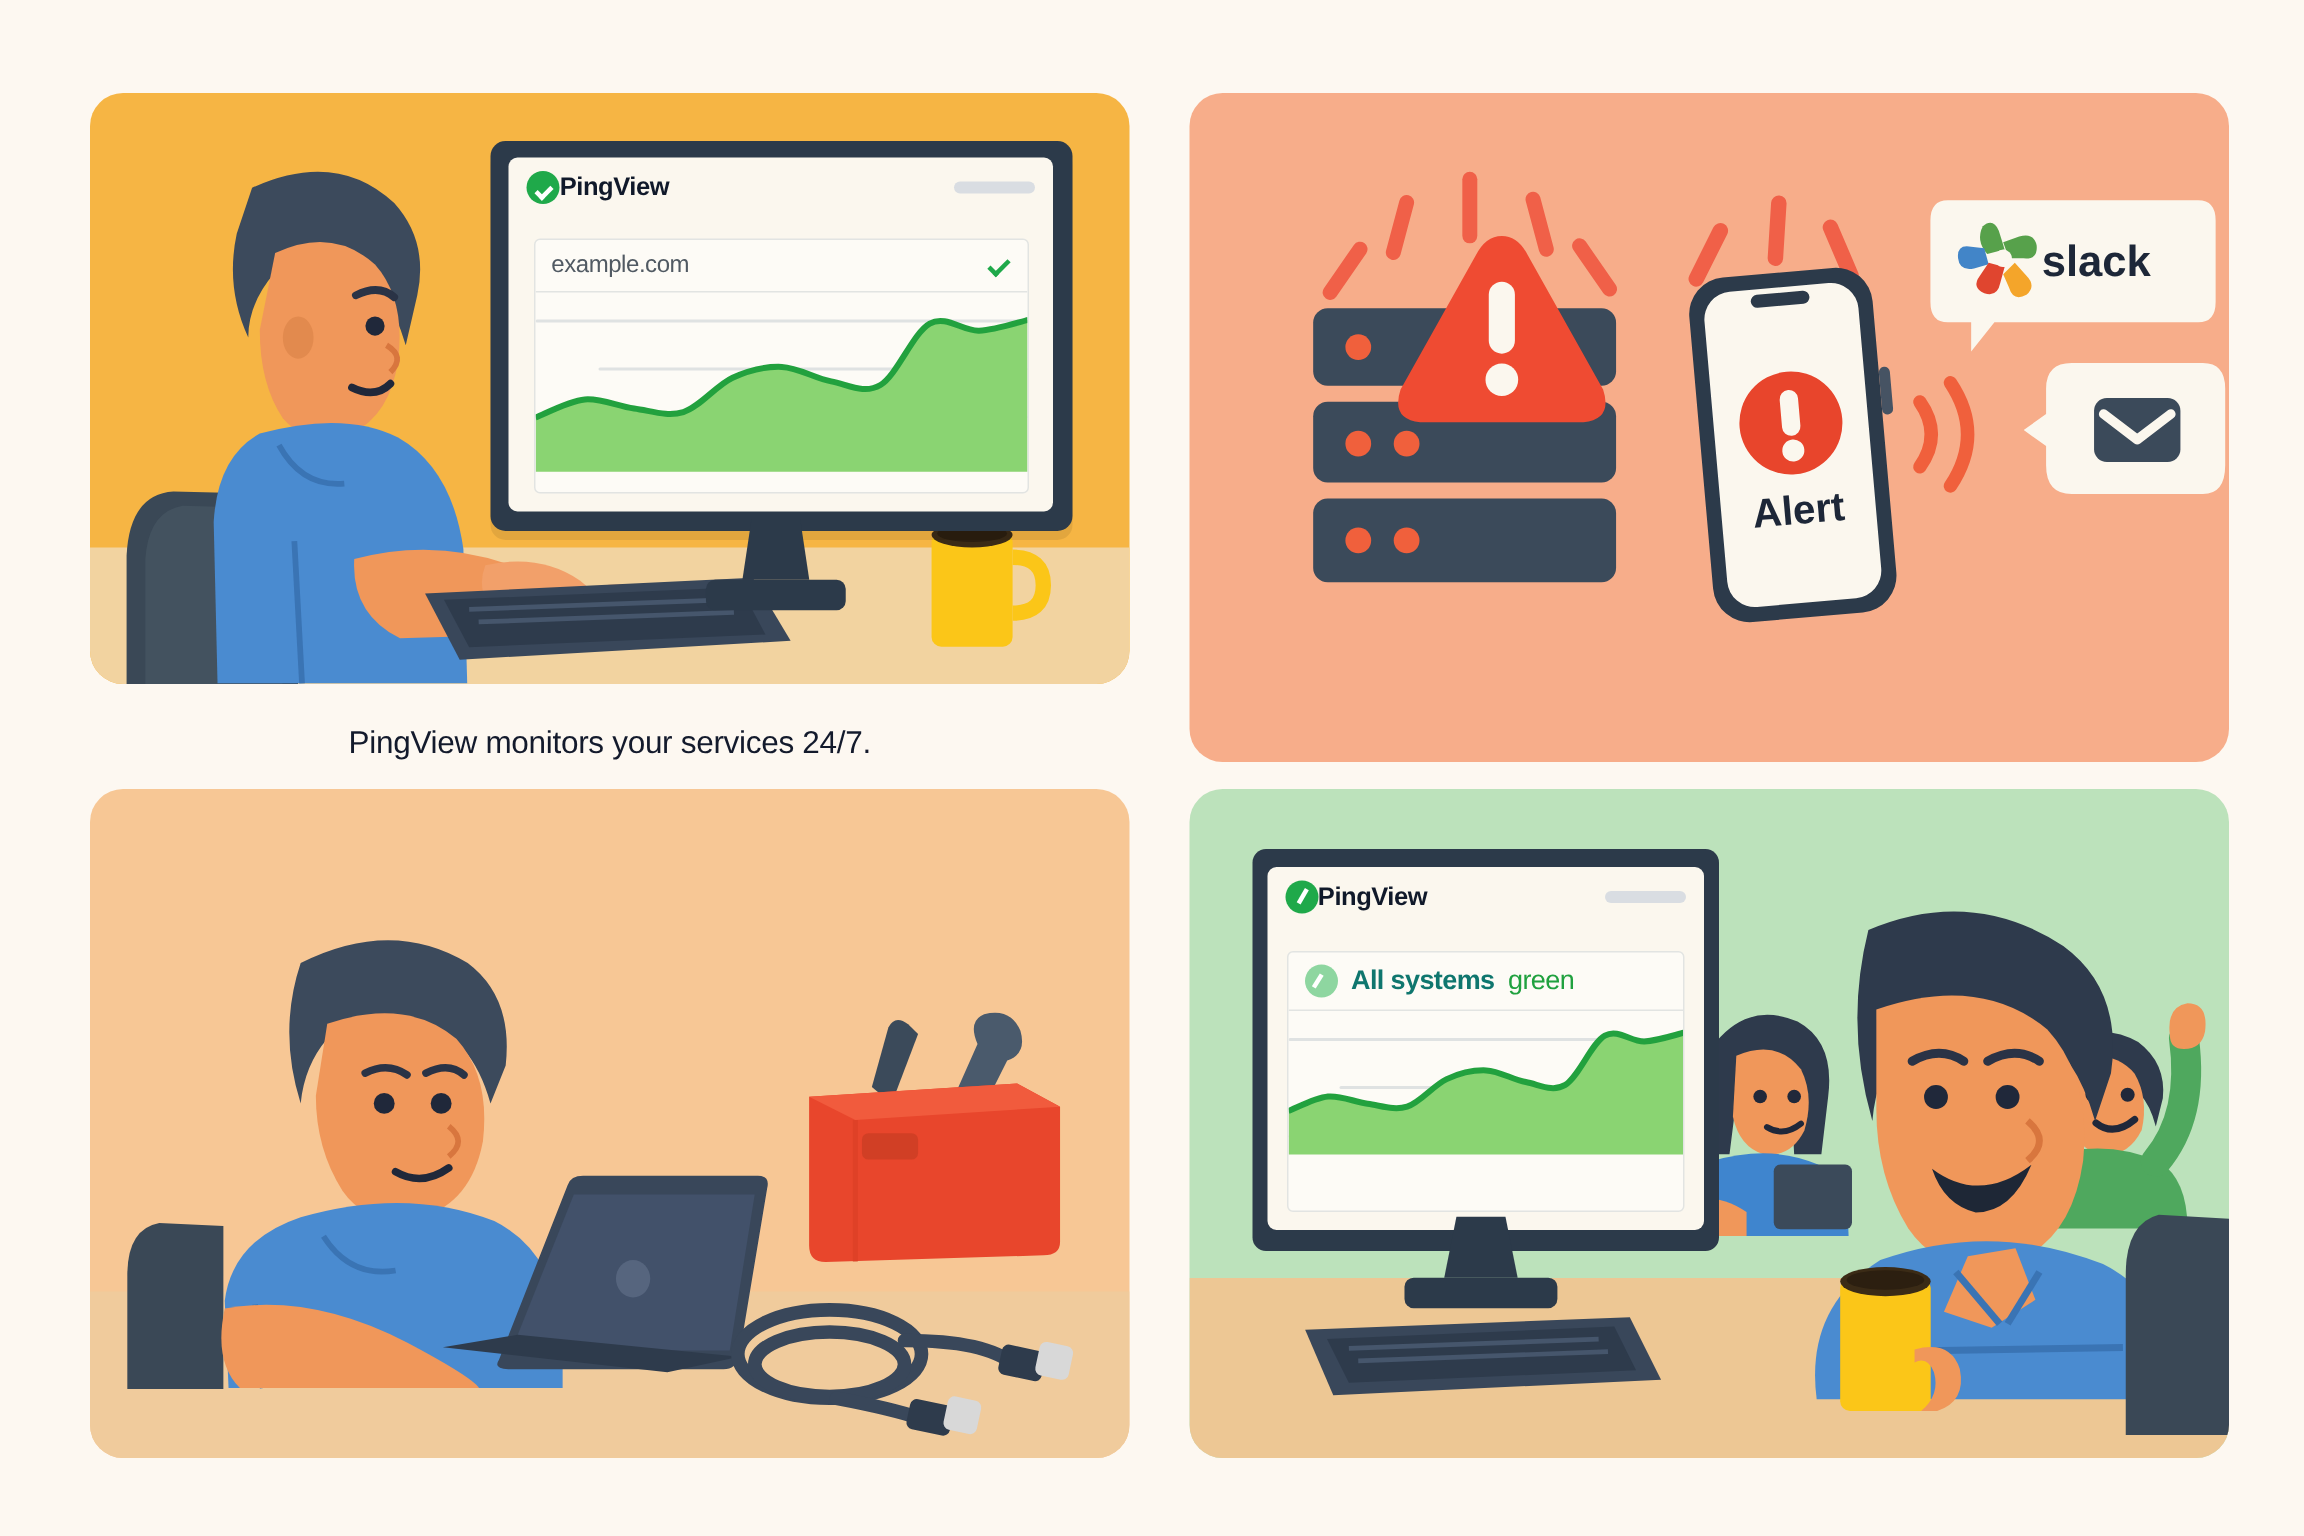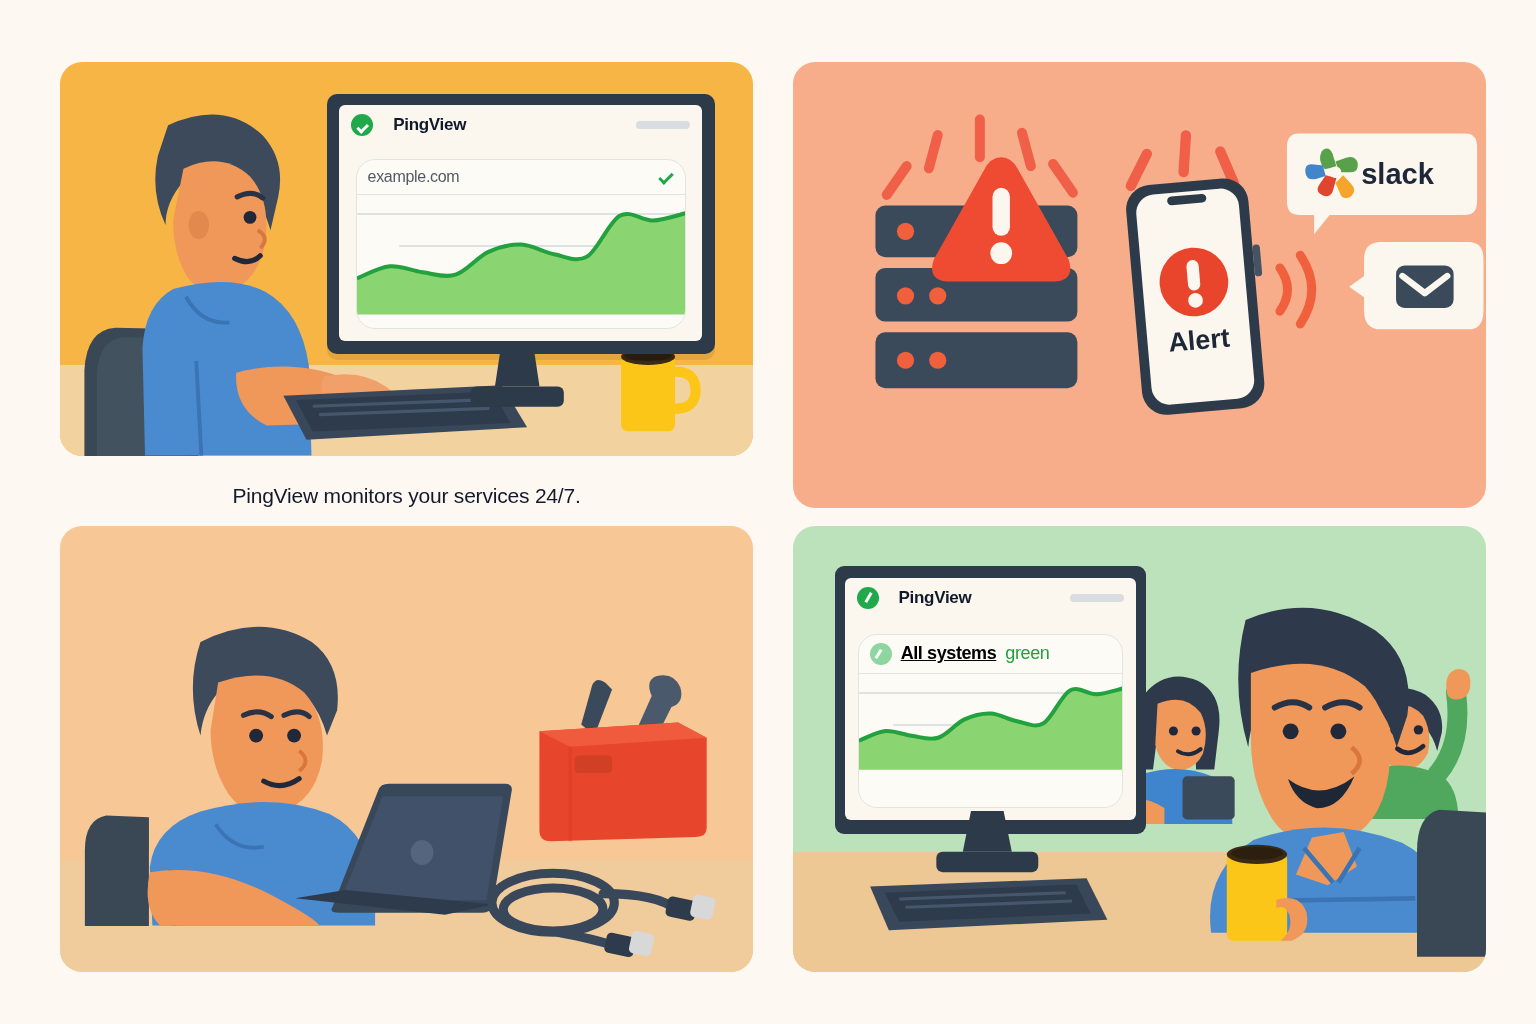--- a/index.html
+++ b/index.html
@@ -42,35 +42,35 @@
   #p1 .desk{height:23%;background:#F2D3A0;}
   .monitor{
     position:absolute;left:38.5%;top:8%;width:56%;height:66%;
     background:#2c3a4a;border-radius:10px;
     box-shadow:0 6px 0 rgba(0,0,0,.08);
   }
   .screen{
     position:absolute;left:3.2%;top:4.5%;right:3.2%;bottom:5%;
     background:#FBF7EE;border-radius:6px;overflow:hidden;
   }
-  .scr-head{display:flex;align-items:center;gap:20px;padding:9px 12px 4px 12px;}
+  .scr-head{display:flex;align-items:center;gap:0;padding:9px 12px 4px 12px;}
   .badge-check{
     width:22px;height:22px;border-radius:50%;background:#1FA94A;
     position:relative;flex:0 0 auto;
   }
   .badge-check::after{
     content:"";position:absolute;left:6px;top:10px;width:8px;height:3.5px;
     border-left:3.2px solid #fff;border-bottom:3.2px solid #fff;
     transform:rotate(-45deg);
   }
   .scr-title{font-size:17px;font-weight:700;color:#10192a;letter-spacing:-.3px;}
   .pill{margin-left:auto;width:54px;height:8px;border-radius:5px;background:#d9dde2;}
   .scr-card{
     position:absolute;left:4.5%;right:4.5%;top:23%;bottom:5%;
-    background:#FDFBF6;border:1.6px solid #e2e4e2;border-radius:19px;overflow:hidden;
+    background:#FDFBF6;border:1.6px solid #e2e4e2;border-radius:4px;overflow:hidden;
   }
   .row-url{
     display:flex;align-items:center;height:34px;padding:0 11px;
     border-bottom:1.6px solid #e2e4e2;
   }
   .url-text{font-size:16px;color:#515a63;letter-spacing:-.3px;}
   .tick{margin-left:auto;position:relative;width:17px;height:17px;}
   .tick::after{
     content:"";position:absolute;left:2px;top:4px;width:11px;height:5px;
     border-left:3.4px solid #1FA94A;border-bottom:3.4px solid #1FA94A;
@@ -99,21 +99,21 @@
     left:7px;top:6px;width:0;height:10px;border:none;
     border-left:3.2px solid #fff;transform:rotate(32deg);
   }
   .badge-slash{position:relative;}
   .badge-slash::after{
     content:"";position:absolute;left:10px;top:5px;width:0;height:11px;
     border:none;border-left:3.2px solid #fff;transform:rotate(30deg);
   }
   .sysrow{display:flex;align-items:center;gap:9px;height:38px;padding:0 11px;
           border-bottom:1.6px solid #e2e4e2;}
-  .sys-a{font-size:18px;font-weight:700;color:#000000;letter-spacing:-.4px;text-decoration:underline;}
+  .sys-a{font-size:18px;font-weight:700;color:#0f766e;letter-spacing:-.4px;}
   .sys-b{font-size:18px;font-weight:400;color:#20A13F;letter-spacing:-.4px;}
 </style>
 </head>
 <body>
 
 <div class="storyboard">
 
   <div class="cell">
     <div class="panel" id="p1">
       <div class="desk"></div>

